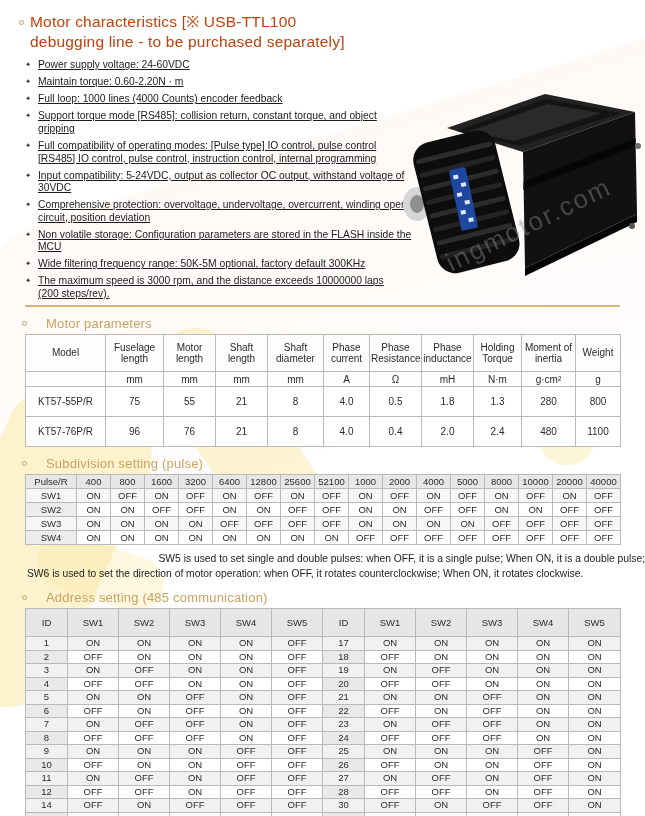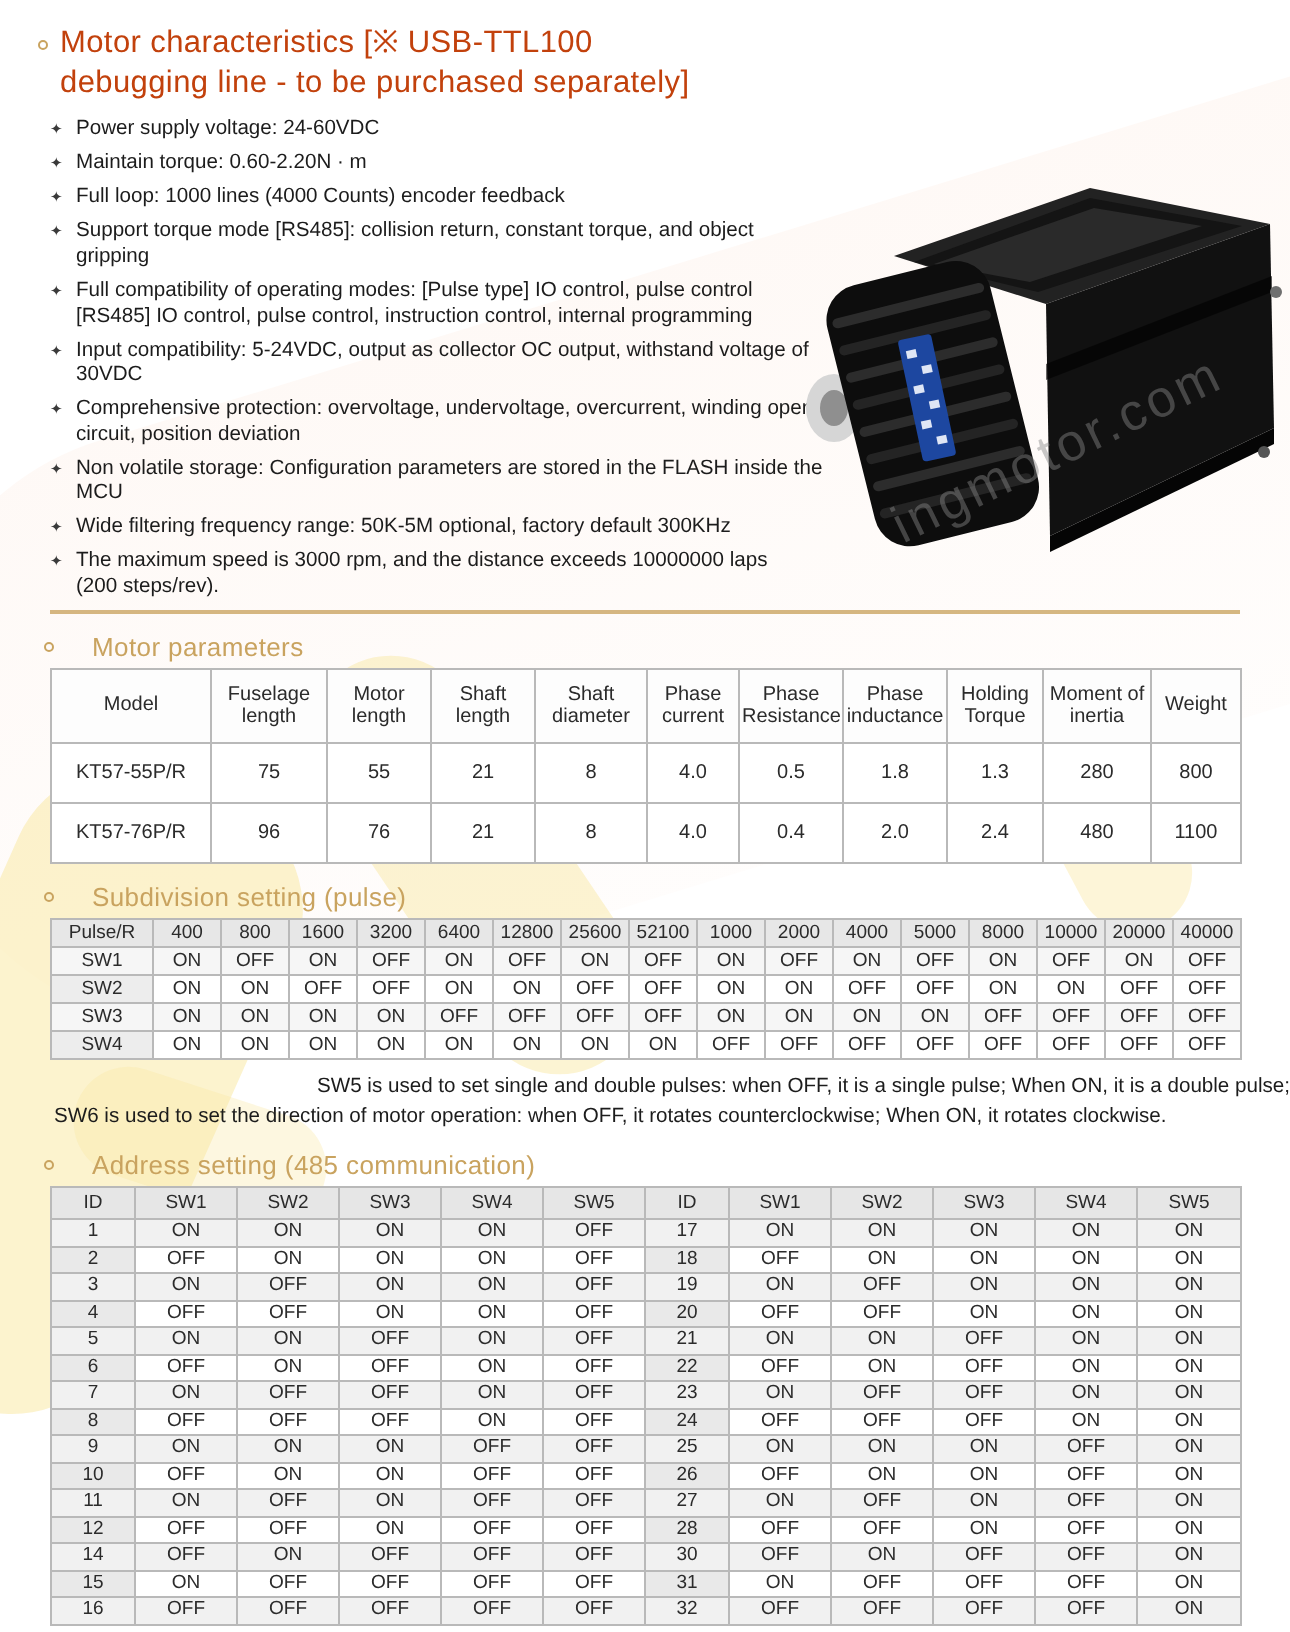--- a/index.html
+++ b/index.html
@@ -23,21 +23,21 @@
 
   .ring { display:inline-block; width:5px; height:5px; border:1px solid #c9a35f; border-radius:50%; background:transparent; flex:0 0 auto; }
 
   .title-wrap { position:relative; margin:12px 0 0 30px; width:370px; }
   .title-wrap .ring { position:absolute; left:-11px; top:8px; }
   h1.doc-title {
     margin:0; font-size:15.5px; font-weight:400; line-height:1.3;
     color:#c2410c; white-space:pre-line; letter-spacing:.2px;
   }
 
-  ul.bullets { list-style:none; margin:7px 12px 0 25px; padding:0; width:388px; }
+  ul.bullets { list-style:none; margin:7px 12px 0 25px; padding:0; width:388px;text-decoration:underline; }
   ul.bullets li {
     position:relative; padding-left:13px; font-size:10.3px; line-height:1.22;
     color:#1c1c1c; margin-bottom:4.5px; white-space:pre-line;
   }
   ul.bullets li::before { content:"\2726"; position:absolute; left:0; top:1px; font-size:7.5px; color:#3a3a3a; }
 
   .photo { position:absolute; left:395px; top:72px; width:250px; height:197px; margin:0; z-index:1; }
   .photo svg { width:100%; height:100%; display:block; }
 
   hr.divider { border:none; border-top:2px solid rgba(201,163,95,.78); margin:4px 25px 0 25px; }
@@ -61,21 +61,21 @@
   .params tbody td { height:30px; }
 
   
   .sub th, .sub td { font-size:9.5px; height:14px; line-height:13px; }
   .sub thead th { background:#e7e7e7;margin-left:12px; }
   .sub tbody tr:nth-child(odd) td { background:#f6f6f6; }
   .sub tbody td:first-child { background:#ededed; }
 
   
   .addr th, .addr td { font-size:9.5px; line-height:12.5px; }
-  .addr thead th { height:16px; background:#e6e6e6; }
+  .addr thead th { height:28px; background:#e6e6e6; }
   .addr tbody td { height:13px; }
   .addr tbody tr:nth-child(odd) td { background:#f1f1f1; }
   .addr tbody td:nth-child(1), .addr tbody td:nth-child(7) { background:#e9e9e9; }
 
   p.note { margin:0 0 0 27px; font-size:10.3px; line-height:1.42; color:#1c1c1c; }
   p.note.first { margin-top:7px;text-align:right; }
   p.note.last { margin-top:6px; }
 </style>
 </head>
 <body>
@@ -175,20 +175,33 @@
             <th>Motor length</th>
             <th>Shaft length</th>
             <th>Shaft diameter</th>
             <th>Phase current</th>
             <th>Phase Resistance</th>
             <th>Phase inductance</th>
             <th>Holding Torque</th>
             <th>Moment of inertia</th>
             <th>Weight</th>
           </tr>
+        <tr class="units">
+            <th></th>
+            <th>mm</th>
+            <th>mm</th>
+            <th>mm</th>
+            <th>mm</th>
+            <th>A</th>
+            <th>Ω</th>
+            <th>mH</th>
+            <th>N·m</th>
+            <th>g·cm²</th>
+            <th>g</th>
+          </tr>
       </thead>
       <tbody>
           <tr>
             <td>KT57-55P/R</td>
             <td>75</td>
             <td>55</td>
             <td>21</td>
             <td>8</td>
             <td>4.0</td>
             <td>0.5</td>

